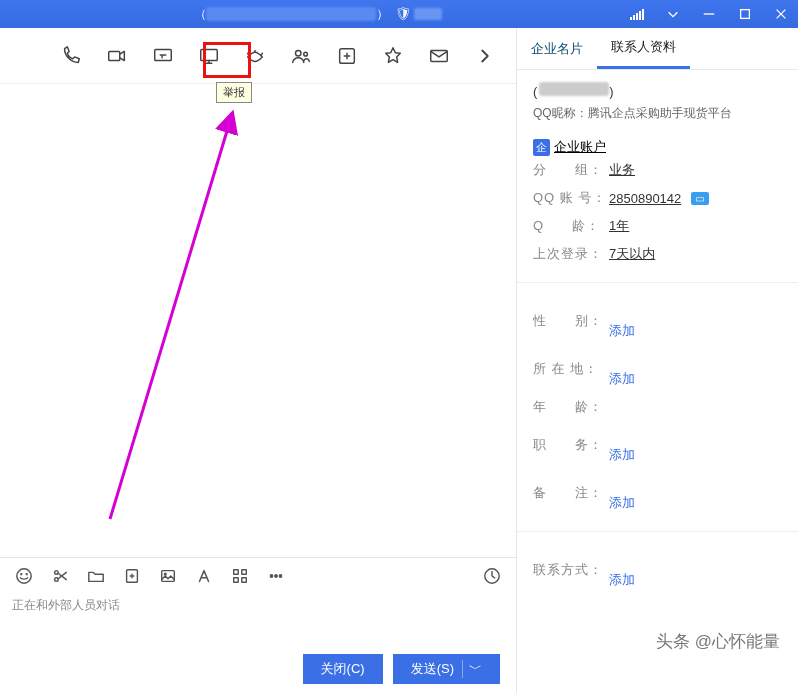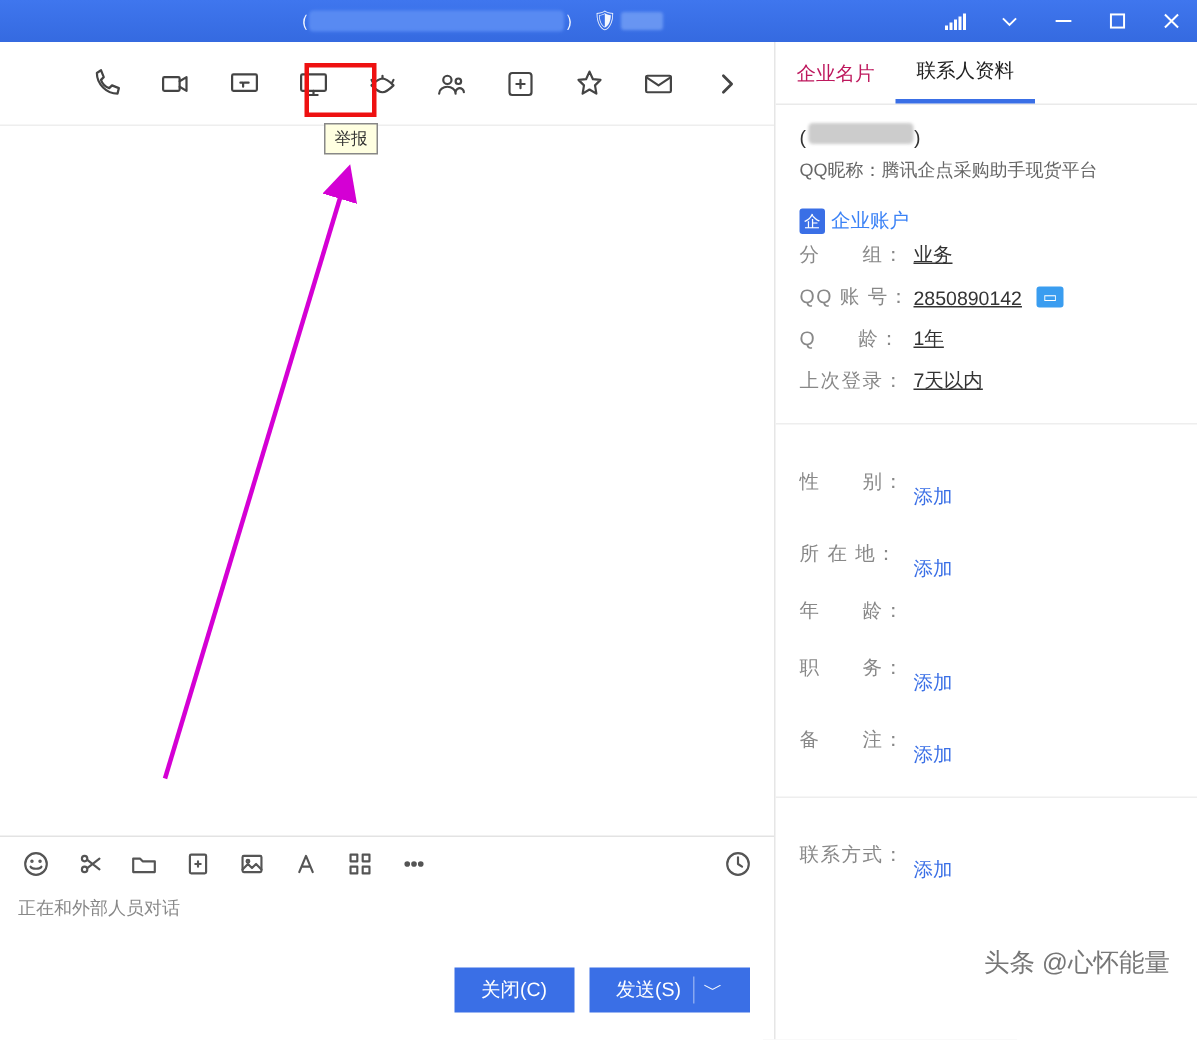--- a/index.html
+++ b/index.html
@@ -22,34 +22,34 @@
   .tool.more svg{ stroke-width:2;}
   .highlight-box { position:absolute; left:203px; top:42px; width:48px; height:36px; border:3px solid #e11; pointer-events:none; }
   .tooltip { position:absolute; left:216px; top:82px; background:#ffffe1; border:1px solid #888; padding:2px 6px; font-size:11px; color:#333; }
   .chat-area { flex:1; position:relative; }
   .arrow { position:absolute; left:80px; top:25px; pointer-events:none; }
   .input-toolbar { height:36px; border-top:1px solid #e3e3e3; display:flex; align-items:center; padding:0 14px; gap:16px; }
   .it-icon { width:20px; height:20px; display:flex; align-items:center; justify-content:center; cursor:pointer;}
   .it-icon svg { width:18px; height:18px; stroke:#555; fill:none; stroke-width:1.6; stroke-linecap:round; stroke-linejoin:round;}
   .it-spacer{flex:1;}
   .status-line { font-size:12px; color:#888; padding:4px 12px 0; height:52px;}
-  .footer-btns { height:48px; display:flex; justify-content:flex-end; align-items:flex-start; gap:10px; padding:0 16px; }
+  .footer-btns { height:48px; display:flex; justify-content:flex-end; align-items:center; gap:10px; padding:0 16px; }
   .btn { background:#3a6fe6; color:#fff; font-size:13px; padding:6px 18px; border:none; cursor:pointer; display:flex; align-items:center;}
   .btn .dd{ margin-left:8px; border-left:1px solid rgba(255,255,255,.4); padding-left:6px;}
   .right { width:354px; display:flex; flex-direction:column; font-size:13px; color:#333; padding-bottom:10px; overflow:hidden;}
   .tabs { display:flex; height:42px; border-bottom:1px solid #eaeaea; }
-  .tab { padding:0 14px; display:flex; align-items:center; font-size:13px; color:#be185d; cursor:pointer; }
+  .tab { padding:0 14px; display:flex; align-items:center; font-size:13px; color:#0c4a6e; cursor:pointer; }
   .tab.active{ color:#222; border-bottom:3px solid #3a6fe6; font-weight:500;}
   .profile-head { padding:12px 16px 6px; }
   .name-blob{ display:inline-block; width:70px; height:14px; background:#ccc; border-radius:3px; filter:blur(1px); margin-left:2px;}
   .nickline{ font-size:12px; color:#666; margin-top:6px;}
   .section { padding:10px 16px; }
   .divider { border-top:1px solid #eee; margin:4px 0; }
   .ent-badge{ display:inline-block; background:#3a6fe6; color:#fff; font-size:11px; padding:1px 3px; border-radius:2px; margin-right:4px;}
-  .ent-link{ color:#3b82f6; cursor:pointer;}
+  .ent-link{ color:#000000; text-decoration:underline; cursor:pointer;}
   .row{ display:flex; align-items:center; padding:5px 0; font-size:13px;}
   .row .lab{ width:76px; color:#888; letter-spacing:1px;}
   .row .val{ color:#333;text-decoration:underline;}
   .addlink{ color:#3a6fe6; cursor:pointer;margin-top:20px;}
   .qq-badge{ display:inline-block; background:#3a9df0; color:#fff; font-size:10px; padding:1px 4px; border-radius:2px; margin-left:10px;}
   .watermark{ position:absolute; right:18px; bottom:40px; font-size:17px; color:#777; font-weight:500; pointer-events:none; }
 </style>
 </head>
 <body>
 

